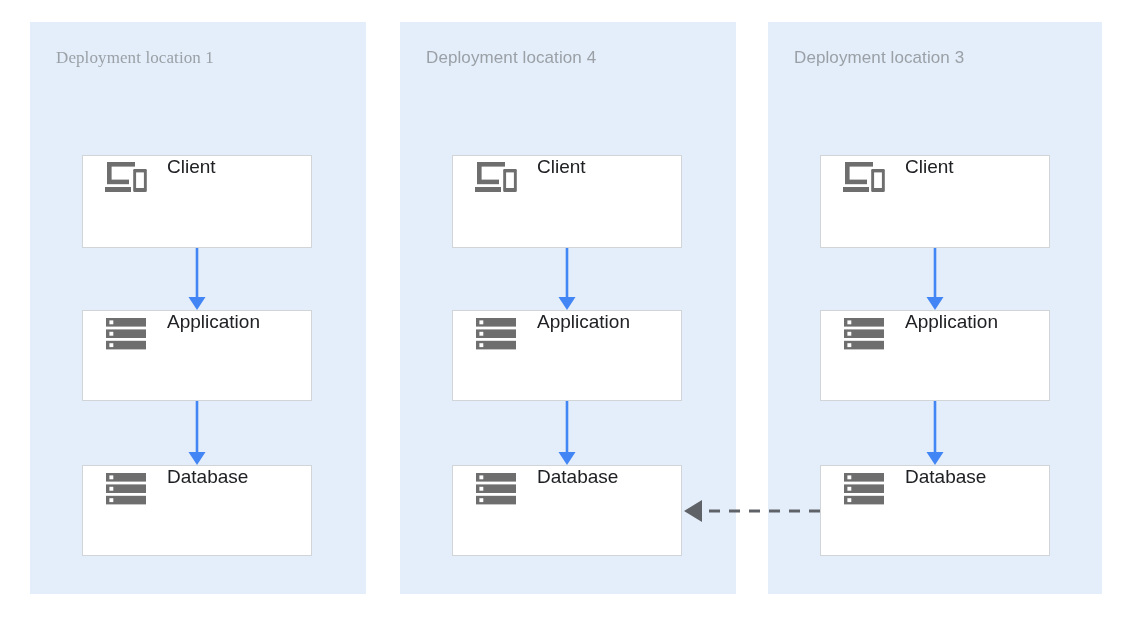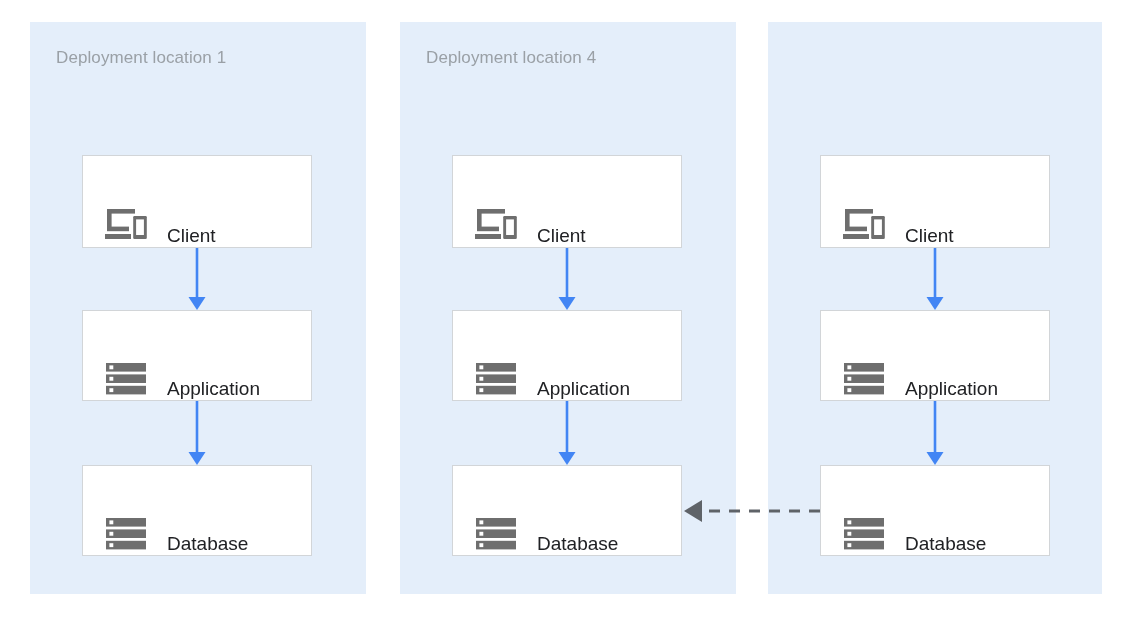--- a/index.html
+++ b/index.html
@@ -31,21 +31,21 @@
     color: #9aa0a6;
     white-space: nowrap;
     letter-spacing: 0.1px;
   }
   .node-box {
     position: absolute;
     background: #ffffff;
     border: 1px solid #d2d5d8;
     box-sizing: border-box;
     display: flex;
-    align-items: flex-end;
+    align-items: flex-start;
   }
   .node-icon {
     width: 44px;
     height: 44px;
     margin-left: 22px;
     flex: 0 0 auto;
     display: block;
   }
   .node-label {
     font-size: 19px;
@@ -60,21 +60,21 @@
     width: 1134px;
     height: 628px;
     pointer-events: none;
   }
 </style>
 </head>
 <body>
 
 <div id="canvas">
     <div class="panel" style="left: 30px; top: 22px; width: 336px; height: 572px; background: rgb(228, 238, 250);"></div>
-    <div class="panel-title" style="left: 56px; top: 48px; color: rgb(154, 160, 166);">Deployment location 1</div>
+    <div class="panel-title" style="left: 56px; top: 48px; color: rgb(154, 160, 166); font-family: Liberation Serif, serif;">Deployment location 1</div>
     <div class="node-box" style="left: 82px; top: 155px; width: 230px; height: 93px; background: rgb(255, 255, 255); border-color: rgb(210, 213, 216);">
       <svg class="node-icon" viewBox="0 0 44 40">
         <rect x="2" y="4" width="28" height="4.6" fill="#6e6e6e"></rect>
         <rect x="2" y="4" width="4.6" height="22" fill="#6e6e6e"></rect>
         <rect x="2" y="21.6" width="22" height="4.6" fill="#6e6e6e"></rect>
         <rect x="0" y="29" width="26" height="5" fill="#6e6e6e"></rect>
         <rect x="28.2" y="11" width="13.6" height="23" rx="1.2" fill="#6e6e6e"></rect>
         <rect x="31.1" y="14.4" width="7.8" height="15.6" fill="#ffffff"></rect>
       </svg>
       <span class="node-label" style="color: rgb(32, 33, 36);">Client</span>
@@ -130,20 +130,21 @@
         <rect x="1" y="5" width="40" height="8.6" fill="#6e6e6e"></rect>
         <rect x="4.4" y="7.4" width="3.9" height="3.9" fill="#ffffff"></rect>
         <rect x="1" y="16.4" width="40" height="8.6" fill="#6e6e6e"></rect>
         <rect x="4.4" y="18.799999999999997" width="3.9" height="3.9" fill="#ffffff"></rect>
         <rect x="1" y="27.8" width="40" height="8.6" fill="#6e6e6e"></rect>
         <rect x="4.4" y="30.2" width="3.9" height="3.9" fill="#ffffff"></rect>
       </svg>
       <span class="node-label" style="color: rgb(32, 33, 36);">Database</span>
     </div>
     <div class="panel" style="left: 768px; top: 22px; width: 334px; height: 572px; background: rgb(228, 238, 250);"></div>
+    <div class="panel-title" style="left: 794px; top: 48px; color: rgb(154, 160, 166);">Deployment location 3</div>
     <div class="node-box" style="left: 820px; top: 155px; width: 230px; height: 93px; background: rgb(255, 255, 255); border-color: rgb(210, 213, 216);">
       <svg class="node-icon" viewBox="0 0 44 40">
         <rect x="2" y="4" width="28" height="4.6" fill="#6e6e6e"></rect>
         <rect x="2" y="4" width="4.6" height="22" fill="#6e6e6e"></rect>
         <rect x="2" y="21.6" width="22" height="4.6" fill="#6e6e6e"></rect>
         <rect x="0" y="29" width="26" height="5" fill="#6e6e6e"></rect>
         <rect x="28.2" y="11" width="13.6" height="23" rx="1.2" fill="#6e6e6e"></rect>
         <rect x="31.1" y="14.4" width="7.8" height="15.6" fill="#ffffff"></rect>
       </svg>
       <span class="node-label" style="color: rgb(32, 33, 36);">Client</span>

